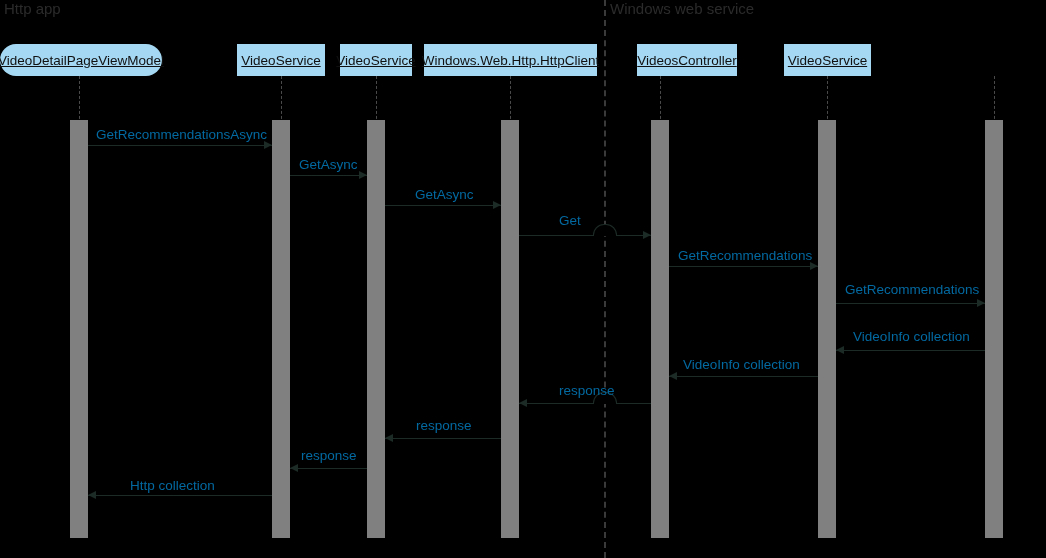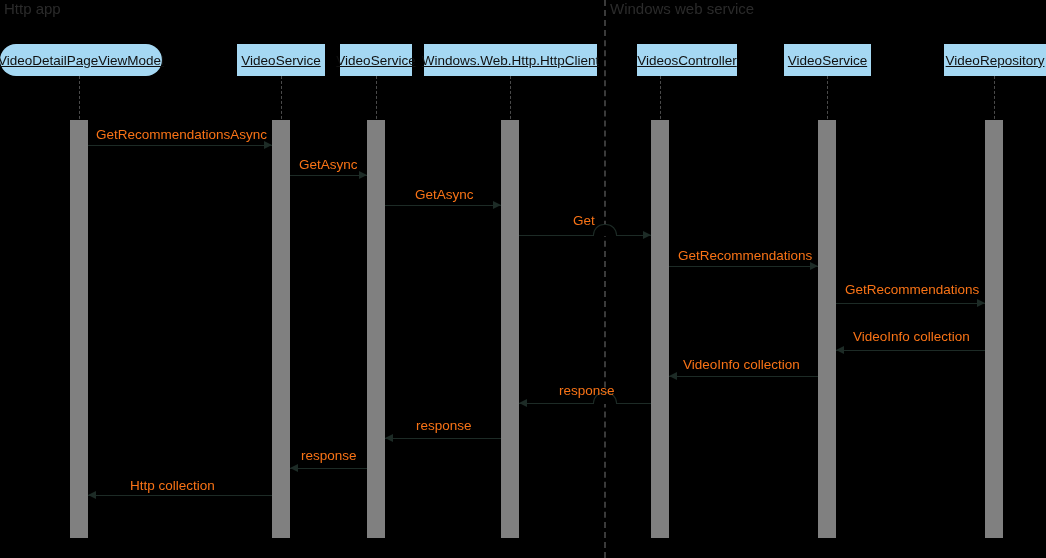--- a/index.html
+++ b/index.html
@@ -21,21 +21,21 @@
   .activation{position:absolute;width:18px;background:#808080;}
 
   .msg{position:absolute;height:0;border-top:1.4px solid #1d2b26;}
   .msg.ret{border-top:1.2px solid #1d2b26;}
 
   .arrowhead{position:absolute;width:0;height:0;
              border-top:4px solid transparent;border-bottom:4px solid transparent;}
   .arrowhead.right{border-left:8px solid #1d2b26;}
   .arrowhead.left{border-right:8px solid #1d2b26;}
 
-  .msg-label{position:absolute;color:#f97316;font-size:13.5px;
+  .msg-label{position:absolute;color:#0369a1;font-size:13.5px;
              white-space:nowrap;}
 
   .hop{position:absolute;width:22px;height:11px;
        border:1.4px solid #1d2b26;border-bottom:none;
        border-radius:11px 11px 0 0;background:#000;}
 </style>
 </head>
 <body>
 
 <div id="stage">
@@ -67,36 +67,33 @@
     <div class="lifeline-box" style="left: 610px; top: 44px; width: 100px; height: 32px; margin-left: 27px;">
       <span>VideosController</span>
     </div>
     <div class="lifeline-dash" style="left: 827px; top: 76px; height: 462px;"></div>
     <div class="activation" style="left: 818px; top: 120px; height: 418px;"></div>
     <div class="lifeline-box" style="left: 784px; top: 44px; width: 87px; height: 32px;">
       <span>VideoService</span>
     </div>
     <div class="lifeline-dash" style="left: 994px; top: 76px; height: 462px;"></div>
     <div class="activation" style="left: 985px; top: 120px; height: 418px;"></div>
-    <div class="lifeline-box" style="left: 944px; top: 44px; width: 102px; height: 32px;">
-      <span>VideoRepository</span>
-    </div>
     <div class="msg" style="left: 88px; top: 145px; width: 184px;"></div>
     <div class="arrowhead right" style="left: 264px; top: 141px;"></div>
     <div class="msg-label" style="left: 96px; top: 127px;">GetRecommendationsAsync</div>
     <div class="msg" style="left: 290px; top: 175px; width: 77px;"></div>
     <div class="arrowhead right" style="left: 359px; top: 171px;"></div>
     <div class="msg-label" style="left: 299px; top: 157px;">GetAsync</div>
     <div class="msg" style="left: 385px; top: 205px; width: 116px;"></div>
     <div class="arrowhead right" style="left: 493px; top: 201px;"></div>
     <div class="msg-label" style="left: 415px; top: 187px;">GetAsync</div>
     <div class="msg" style="left: 519px; top: 235px; width: 132px;"></div>
     <div class="arrowhead right" style="left: 643px; top: 231px;"></div>
     <div class="hop" style="left: 593px; top: 224px;"></div>
-    <div class="msg-label" style="left: 573px; top: 213px;">Get</div>
+    <div class="msg-label" style="left: 559px; top: 213px;">Get</div>
     <div class="msg" style="left: 669px; top: 266px; width: 149px;"></div>
     <div class="arrowhead right" style="left: 810px; top: 262px;"></div>
     <div class="msg-label" style="left: 678px; top: 248px;">GetRecommendations</div>
     <div class="msg" style="left: 836px; top: 303px; width: 149px;"></div>
     <div class="arrowhead right" style="left: 977px; top: 299px;"></div>
     <div class="msg-label" style="left: 845px; top: 282px;">GetRecommendations</div>
     <div class="msg ret" style="left: 836px; top: 350px; width: 149px;"></div>
     <div class="arrowhead left" style="left: 836px; top: 346px;"></div>
     <div class="msg-label" style="left: 853px; top: 329px;">VideoInfo collection</div>
     <div class="msg ret" style="left: 669px; top: 376px; width: 149px;"></div>

